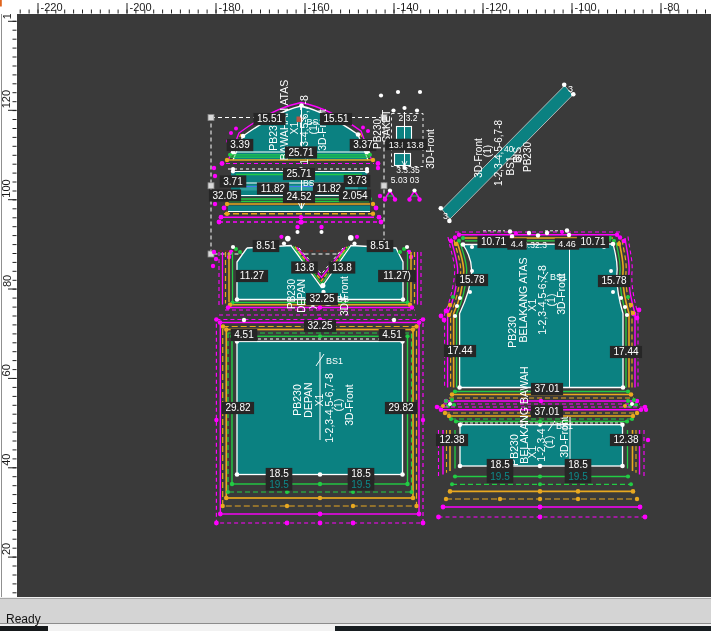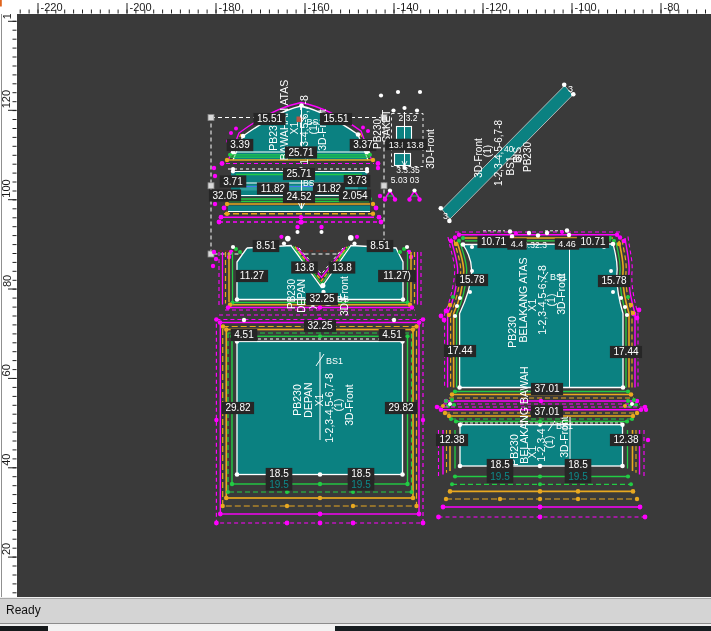--- a/index.html
+++ b/index.html
@@ -1,19 +1,19 @@
 <!DOCTYPE html>
 <html><head><meta charset="utf-8"><style>
 html,body{margin:0;padding:0;width:711px;height:631px;overflow:hidden;background:#f0f0f0;
 font-family:"Liberation Sans",sans-serif;}
 #page{position:relative;width:711px;height:631px;}
 #canvas{position:absolute;left:17px;top:14px;width:694px;height:583px;background:#3a3a3a;}
 #status{position:absolute;left:0;top:598px;width:711px;height:26px;background:#d4d4d4;
 border-top:1px solid #a8a8a8;border-bottom:1px solid #8c8c8c;box-sizing:border-box;}
-#status span{position:absolute;left:6px;top:4px;font-size:12px;color:#111;}
+#status span{position:absolute;left:6px;top:13px;font-size:12px;color:#111;}
 #strip{position:absolute;left:0;top:626px;width:711px;height:5px;background:#f2f2f2;}
 .darkL{position:absolute;left:0;top:626px;width:48px;height:5px;background:#16191b;}
 .darkR{position:absolute;left:335px;top:626px;width:376px;height:5px;background:#171d20;}
 #gap{position:absolute;left:0;top:597px;width:711px;height:1px;background:#f0f0f0;}
 svg text{font-family:"Liberation Sans",sans-serif;}
 </style></head><body>
 <div id="page">
 <div id="canvas"></div>
 <svg width="711" height="14" style="position:absolute;left:0;top:0">
       <rect x="0" y="0" width="711" height="14" fill="#ffffff"></rect>

